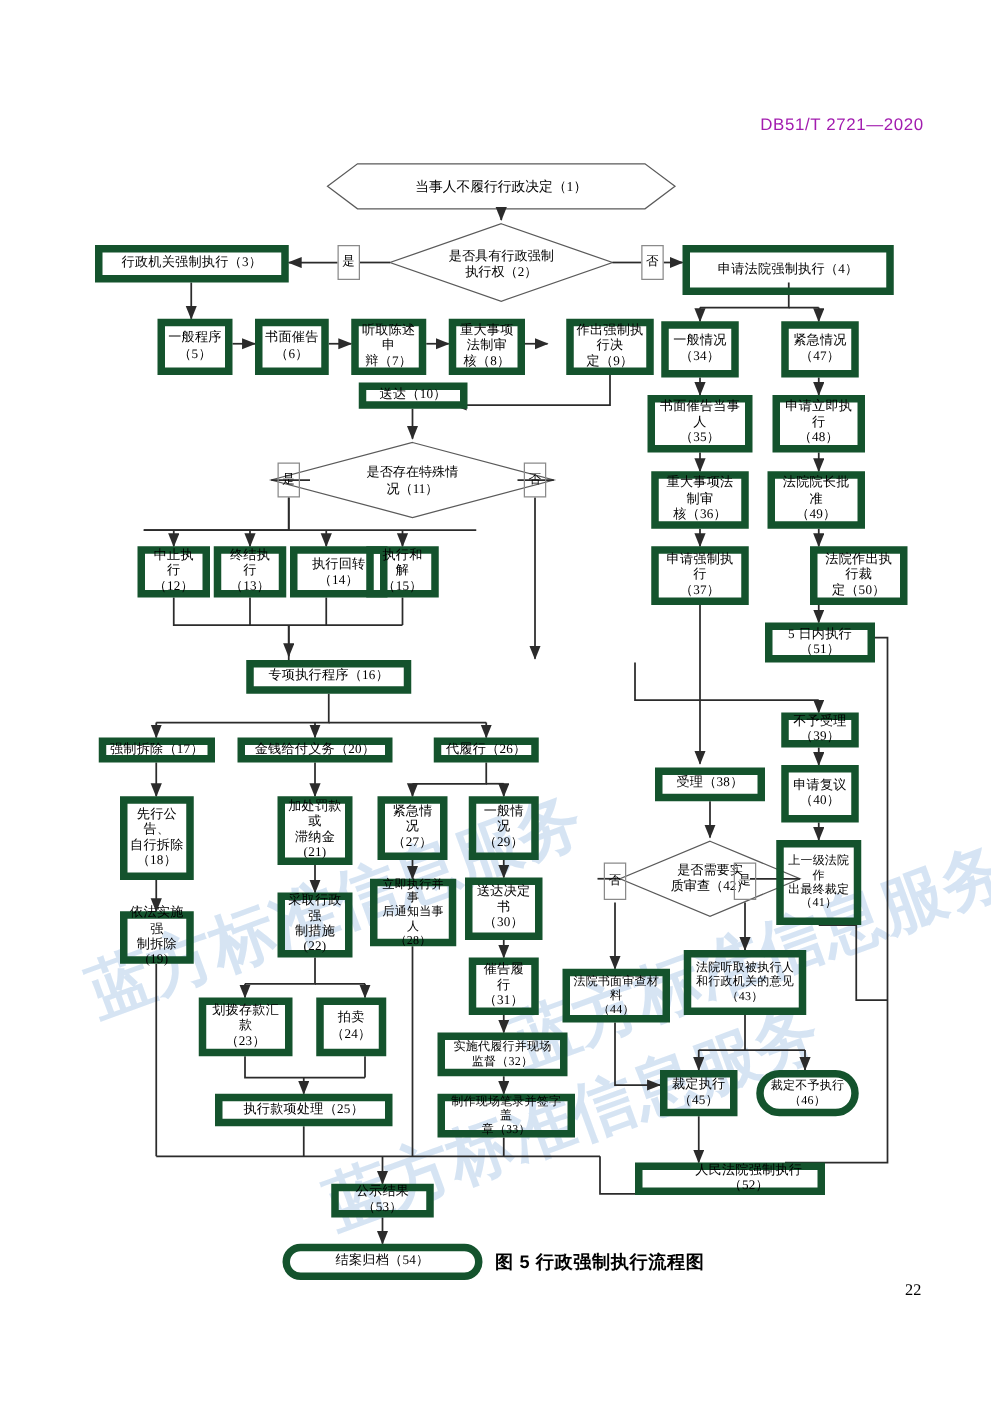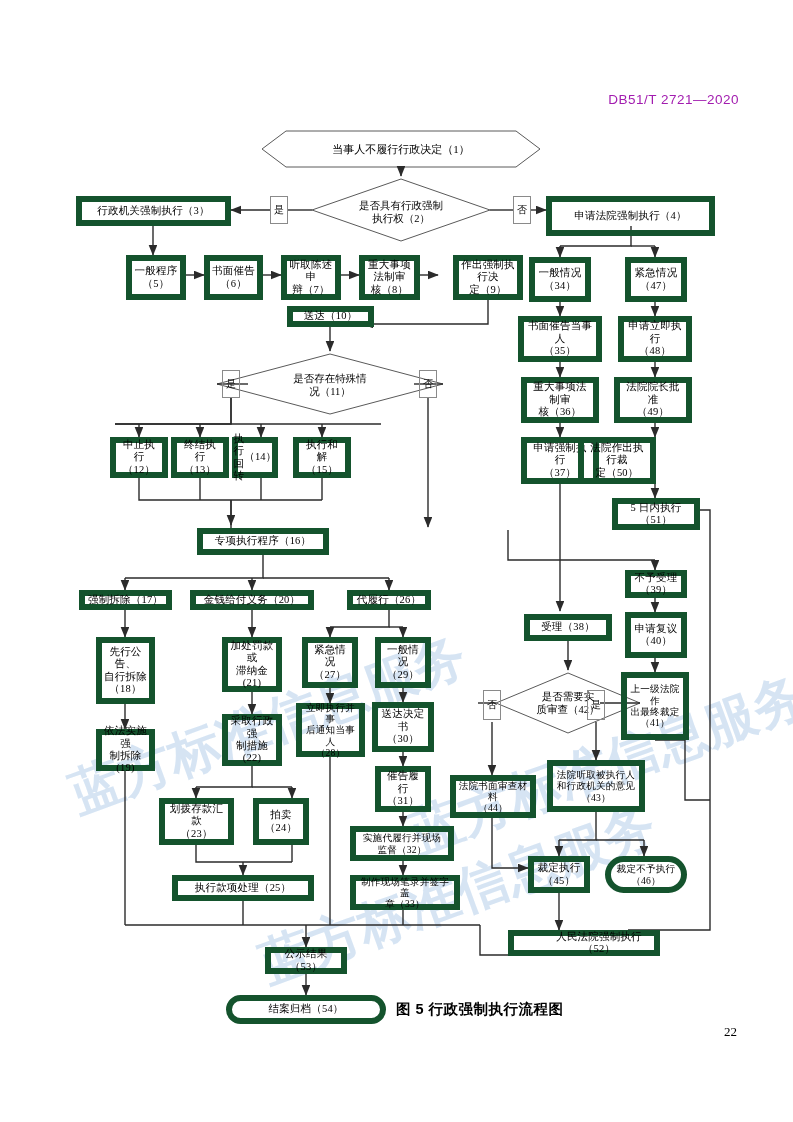--- a/index.html
+++ b/index.html
@@ -261,21 +261,21 @@
   <div class="node lbl" style="left:419px;top:370px;width:18px;height:28px;">否</div>
 
   <div class="node" style="left:110px;top:437px;width:58px;height:41px;flex-direction:column;">
     <span>中止执行</span>
     <span>（12）</span>
   </div>
   <div class="node" style="left:171px;top:437px;width:58px;height:41px;flex-direction:column;">
     <span>终结执行</span>
     <span>（13）</span>
   </div>
-  <div class="node" style="left:232px;top:437px;width:46px;height:41px;flex-direction:row;">
+  <div class="node" style="left:232px;top:437px;width:78px;height:41px;flex-direction:column;justify-content:flex-end;">
     <span>执行回转</span>
     <span>（14）</span>
   </div>
   <div class="node" style="left:293px;top:437px;width:58px;height:41px;flex-direction:column;">
     <span>执行和解</span>
     <span>（15）</span>
   </div>
 
   <div class="node" style="left:197px;top:528px;width:132px;height:27px;">专项执行程序（16）</div>
 
@@ -369,21 +369,21 @@
     <span>（47）</span>
   </div>
   <div class="node" style="left:618px;top:316px;width:74px;height:46px;flex-direction:column;">
     <span>申请立即执行</span>
     <span>（48）</span>
   </div>
   <div class="node" style="left:614px;top:377px;width:78px;height:46px;flex-direction:column;">
     <span>法院院长批准</span>
     <span>（49）</span>
   </div>
-  <div class="node" style="left:578px;top:437px;width:78px;height:47px;flex-direction:column;">
+  <div class="node" style="left:648px;top:437px;width:78px;height:47px;flex-direction:column;">
     <span>法院作出执行裁</span>
     <span>定（50）</span>
   </div>
   <div class="node" style="left:612px;top:498px;width:88px;height:32px;">5 日内执行（51）</div>
 
   <div class="node" style="left:625px;top:570px;width:62px;height:28px;flex-direction:column;">
     <span>不予受理</span>
     <span>（39）</span>
   </div>
   <div class="node" style="left:625px;top:612px;width:62px;height:46px;flex-direction:column;">

